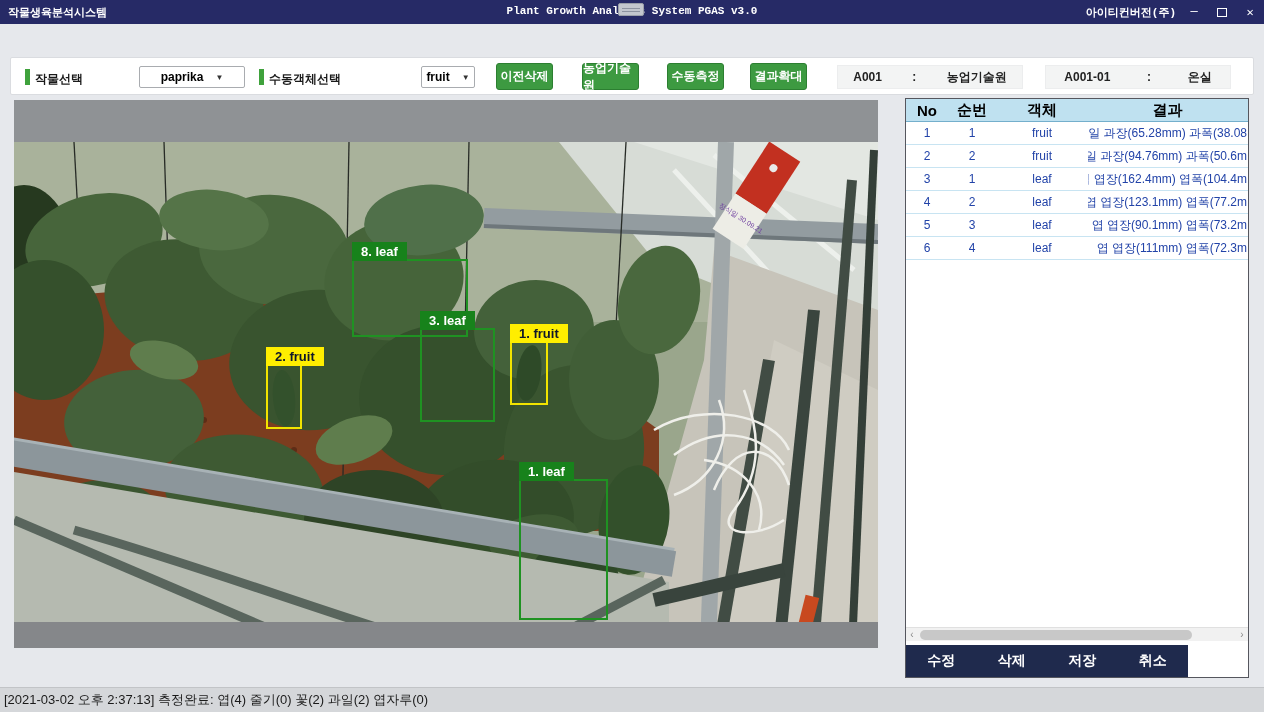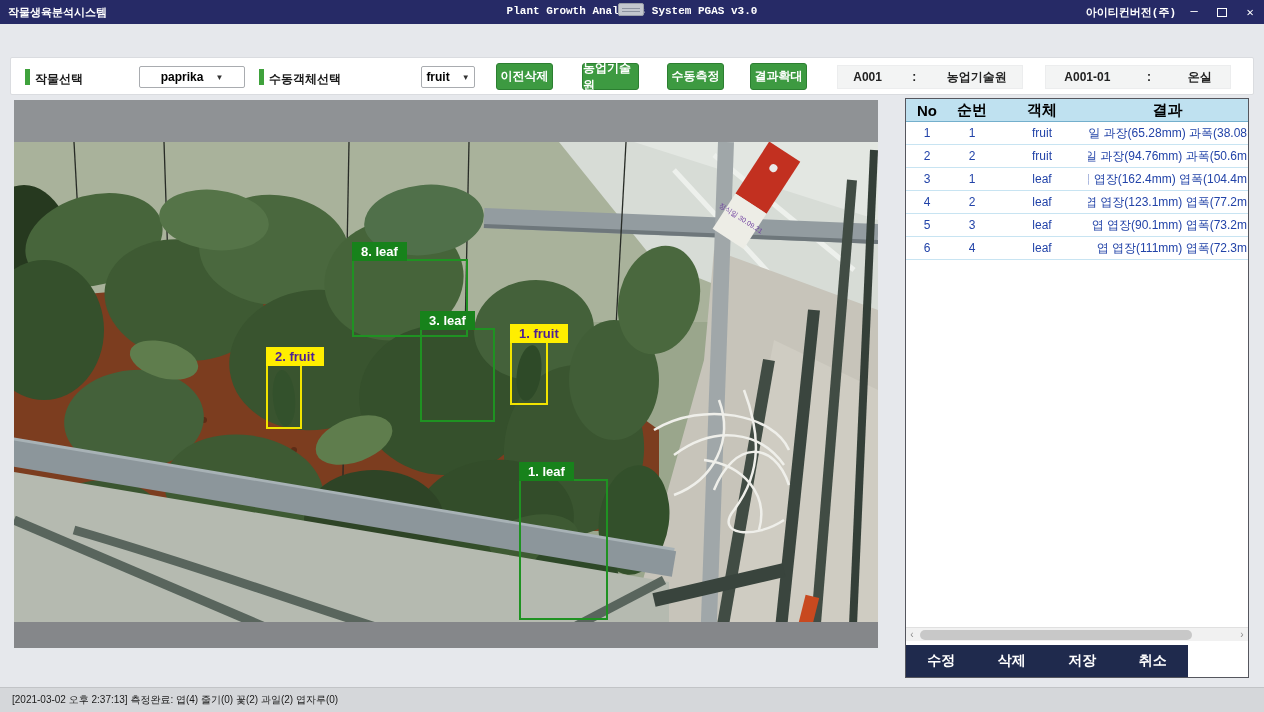--- a/index.html
+++ b/index.html
@@ -34,21 +34,21 @@
   .photo { position:absolute; left:14px; top:100px; width:864px; height:548px; overflow:hidden; background:#9AA68C; }
   .photo svg { position:absolute; left:0; top:0; }
 
   
   .bbox { position:absolute; }
   .bbox.leaf  { border:2px solid #1F9222; }
   .bbox.fruit { border:2px solid #F2E400; }
   .bbox-label { position:absolute; left:-2px; bottom:100%; height:19px; line-height:19px; padding:0 9px;
     font-size:13px; font-weight:bold; white-space:nowrap; }
   .leaf  > .bbox-label { background:#17821B; color:#FFF; }
-  .fruit > .bbox-label { background:#FFEE00; color:#4c1d95; }
+  .fruit > .bbox-label { background:#FFEE00; color:#0f172a; }
 
   
   .panel { position:absolute; left:905px; top:98px; width:344px; height:580px; background:#FFF; border:1px solid #55565E; }
   .thead { position:absolute; left:0; top:0; width:342px; height:23px; display:flex; background:#BFE1F0; border-bottom:1px solid #74AFCC;
     font-size:15px; font-weight:bold; color:#000; }
   .th { display:flex; align-items:center; justify-content:center; }
   .trow { position:absolute; left:0; width:342px; height:23px; display:flex; border-bottom:1px solid #C8E4F2;
     font-size:12px; color:#2243A8; cursor:pointer; background:#FFF; }
   .td { display:flex; align-items:center; justify-content:center; overflow:hidden; }
   .c-no  { width:42px; }  .c-seq { width:48px; }  .c-obj { width:92px; }
@@ -59,21 +59,21 @@
   .harrow { width:12px; text-align:center; color:#8A8A8A; font-size:10px; line-height:12px; }
   .hthumb { height:10px; border-radius:5px; background:#C8C8C8; flex:0 0 272px; margin-left:2px; }
   .hspacer { flex:1; }
   .panel-btns { position:absolute; left:0; bottom:0; width:282px; height:32px; background:#1F2A4D;
     display:flex; align-items:center; }
   .pbtn { flex:1; text-align:center; color:#FFF; font-size:14px; font-weight:bold; cursor:pointer; }
 
   
   .statusbar { position:absolute; left:0; bottom:0; width:1264px; height:25px; background:#D5D7DA; border-top:1px solid #C2C4C7;
     display:flex; align-items:center; }
-  .status-text { font-size:10px; color:#1A1A1A; padding-left:12px; }
+  .status-text { font-size:13px; color:#1A1A1A; padding-left:4px; }
 </style>
 </head>
 <body>
 
 <div class="app">
 
   <div class="titlebar">
     <span class="title-left">작물생육분석시스템</span>
     <span class="title-center">Plant Growth Analysis System PGAS v3.0</span>
     <span class="float-icon"></span>

